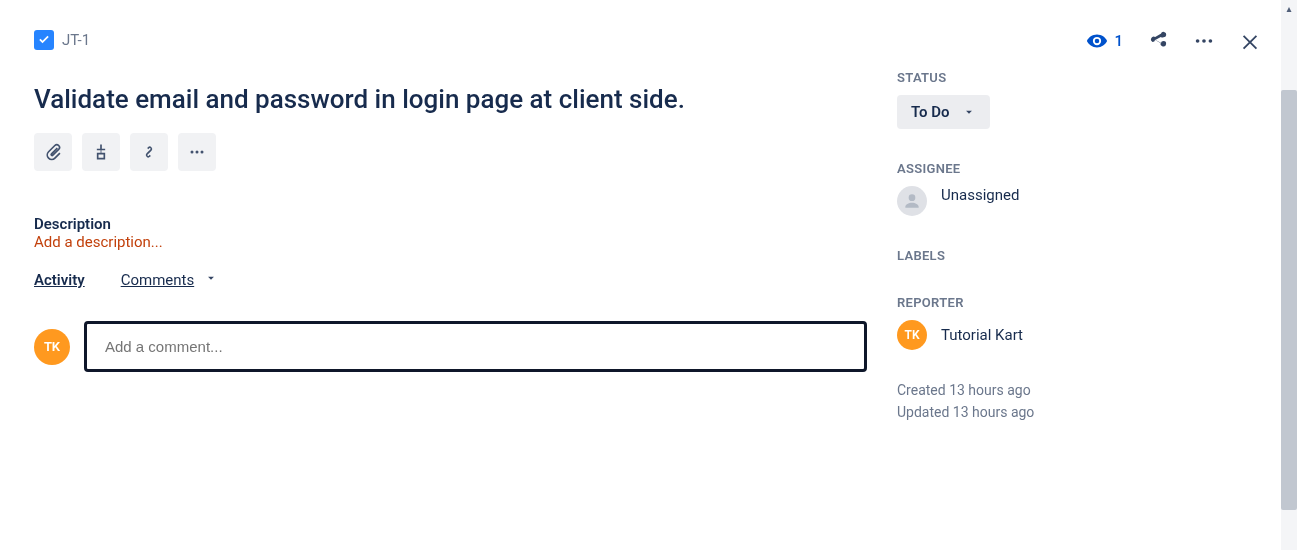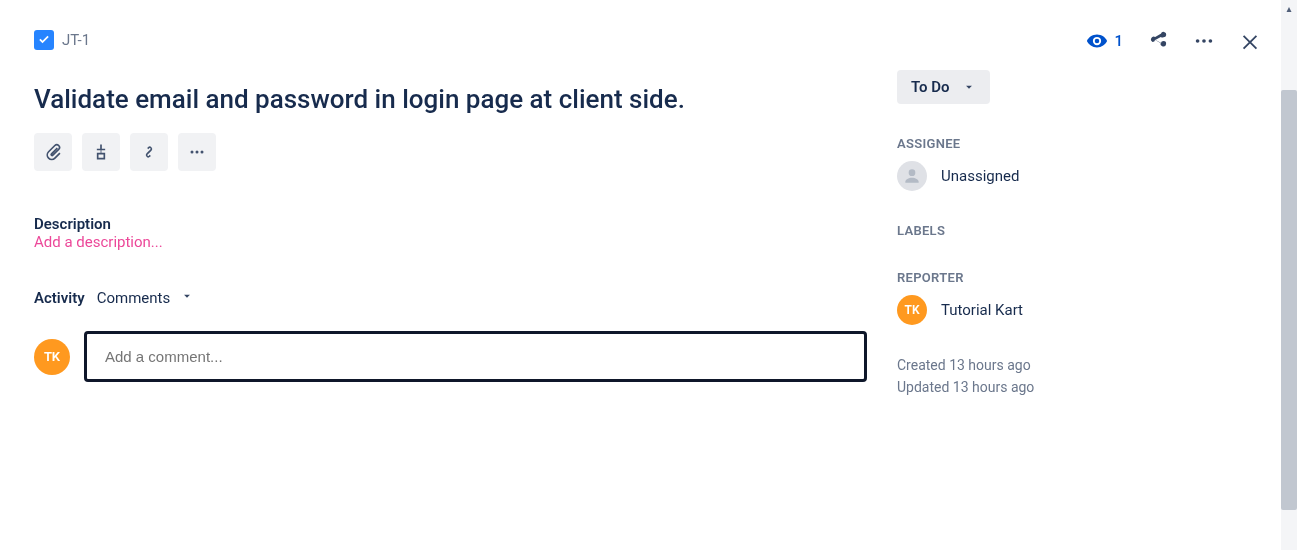--- a/index.html
+++ b/index.html
@@ -133,30 +133,31 @@
       cursor: pointer;
     }
     .tool-btn svg { fill: #42526E; }
 
     .section-label {
       font-size: 15px;
       font-weight: 600;
       color: #172B4D;
     }
     .description-placeholder {
-      color: #ec4899;
-      font-size: 15px;
-      margin-bottom: 38px;
+      color: #c2410c;
+      font-size: 15px;
+      margin-bottom: 20px;
     }
 
     .activity-row {
       display: flex;
       align-items: center;
-      gap: 12px;
-      margin-bottom: 24px;
+      gap: 36px;
+      margin-bottom: 32px;
+      text-decoration: underline;
     }
     .activity-label { font-size: 15px; font-weight: 600; }
     .activity-filter {
       display: flex;
       align-items: flex-start;
       gap: 10px;
       color: #172B4D;
       font-size: 15px;
     }
     .activity-filter svg { fill: #344563; }
@@ -209,21 +210,20 @@
       font-size: 15px;
       font-weight: 600;
       color: #172B4D;
       cursor: pointer;
     }
     .status-chip svg { fill: #344563; }
     .side-block { margin-bottom: 32px; }
 
     .assignee-row {
       display: flex;
-      align-items: center;
       gap: 14px;
     }
     .assignee-avatar {
       width: 30px;
       height: 30px;
       border-radius: 50%;
       background: #DFE1E6;
       display: flex;
       align-items: center;
       justify-content: center;
@@ -343,20 +343,21 @@
     <div class="comment-row">
       <div class="avatar">TK</div>
       <input class="comment-input" placeholder="Add a comment..." style="">
     </div>
   </div>
 
   <div class="right-col">
     <div class="side-spacer"></div>
 
     <div class="side-block">
+      <div class="side-section-label">STATUS</div>
       <div class="status-chip">
         <span>To Do</span>
         <svg width="14" height="14" viewBox="0 0 24 24">
             <path d="M7 10l5 5 5-5z"></path>
           </svg>
       </div>
     </div>
 
     <div class="side-block">
       <div class="side-section-label">ASSIGNEE</div>

